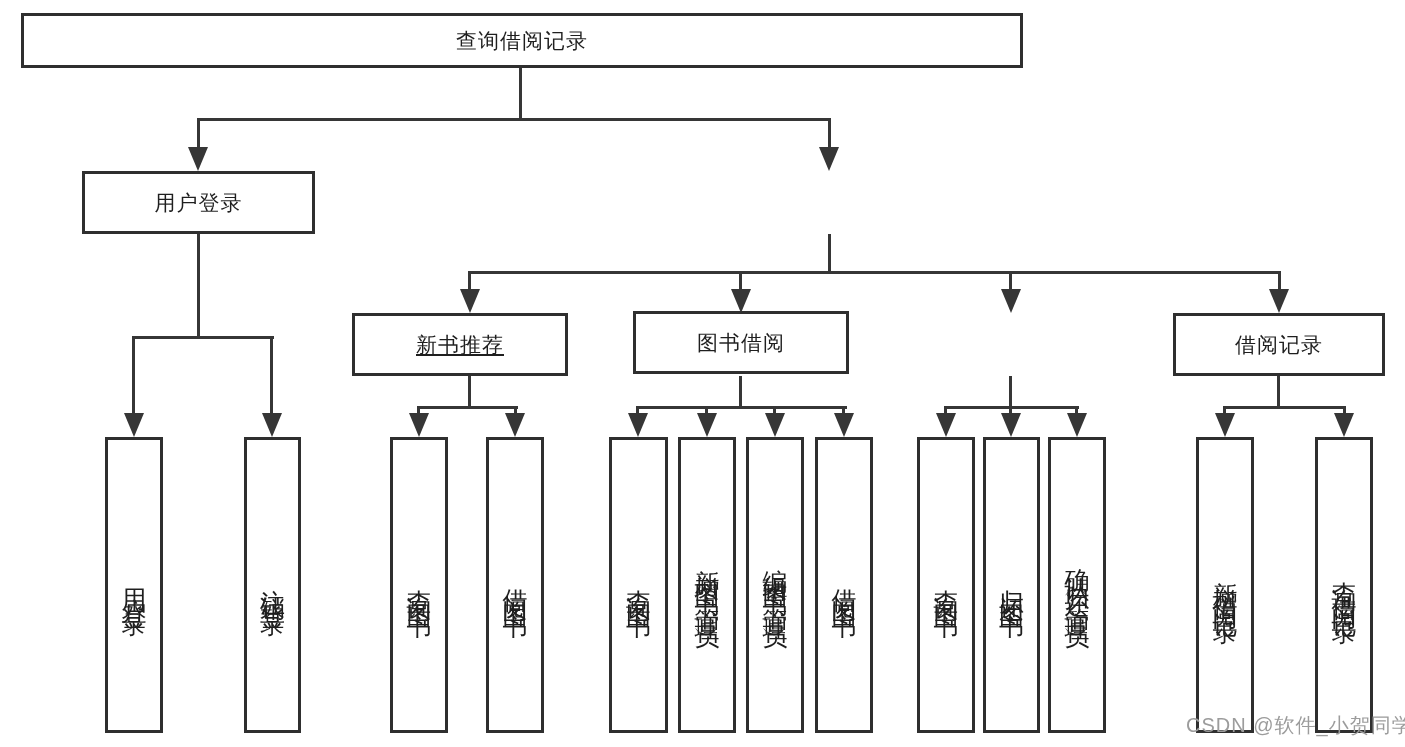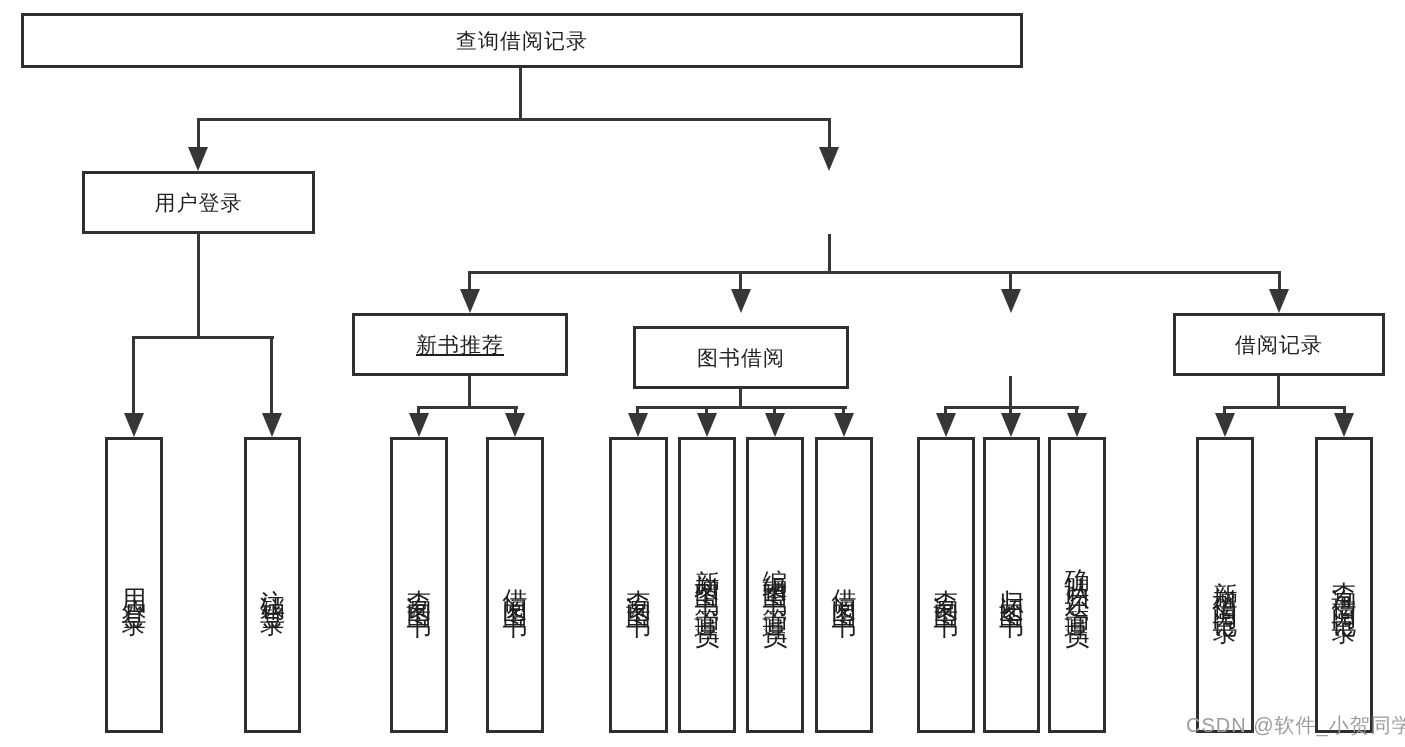--- a/index.html
+++ b/index.html
@@ -71,21 +71,21 @@
     <span>查询借阅记录</span>
   </div>
 
   <div class="node" style="left:82px; top:171px; width:233px; height:63px;">
     <span>用户登录</span>
   </div>
 
   <div class="node" style="left:352px; top:313px; width:216px; height:63px;text-decoration:underline;">
     <span>新书推荐</span>
   </div>
-  <div class="node" style="left:633px; top:326px; width:216px; height:63px;">
+  <div class="node" style="left:633px; top:311px; width:216px; height:63px;">
     <span>图书借阅</span>
   </div>
   <div class="node" style="left:1173px; top:313px; width:212px; height:63px;">
     <span>借阅记录</span>
   </div>
 
   <div class="node leaf" style="left:105px; width:58px;">
     <span class="vtext">用户登录</span>
   </div>
   <div class="node leaf" style="left:244px; width:57px;">

